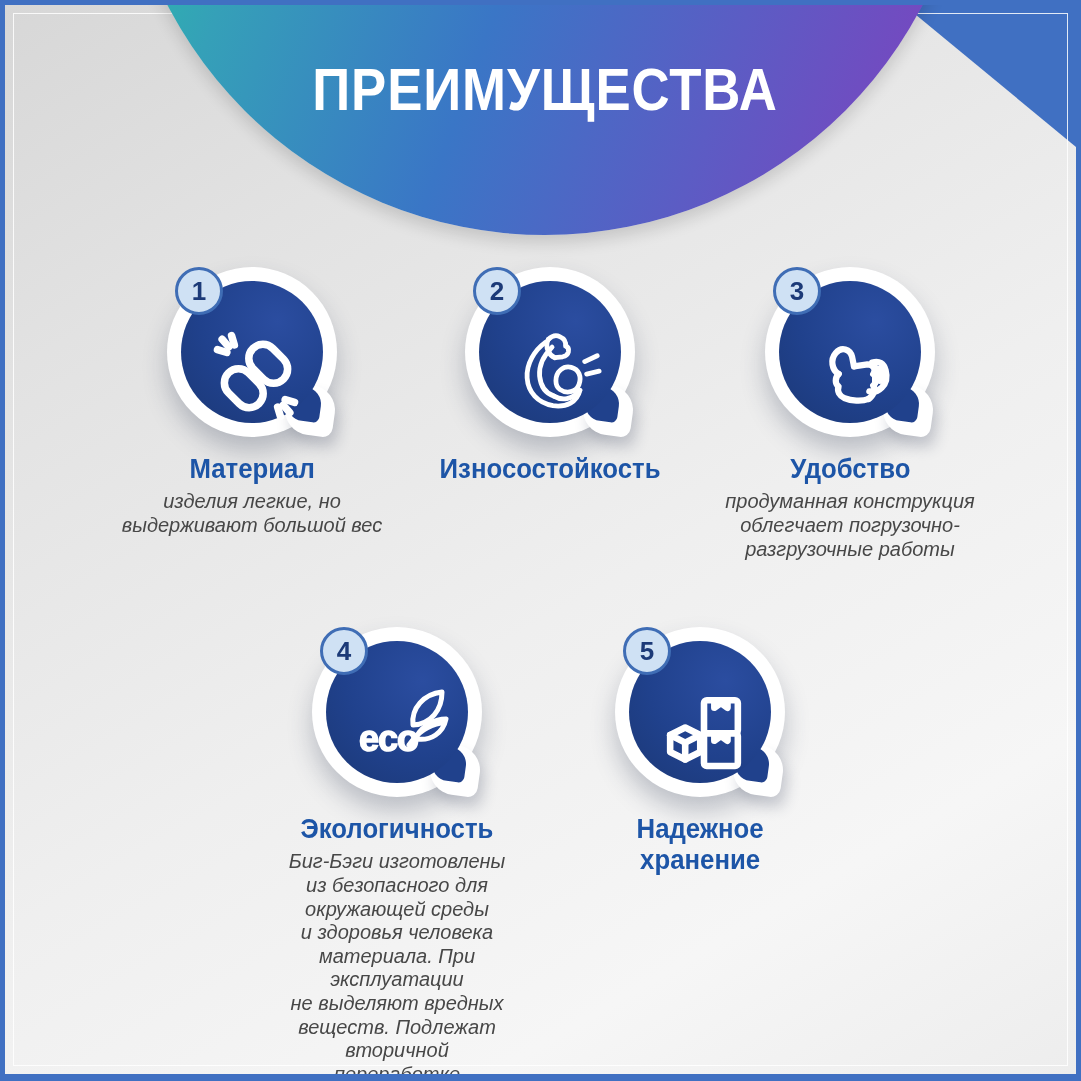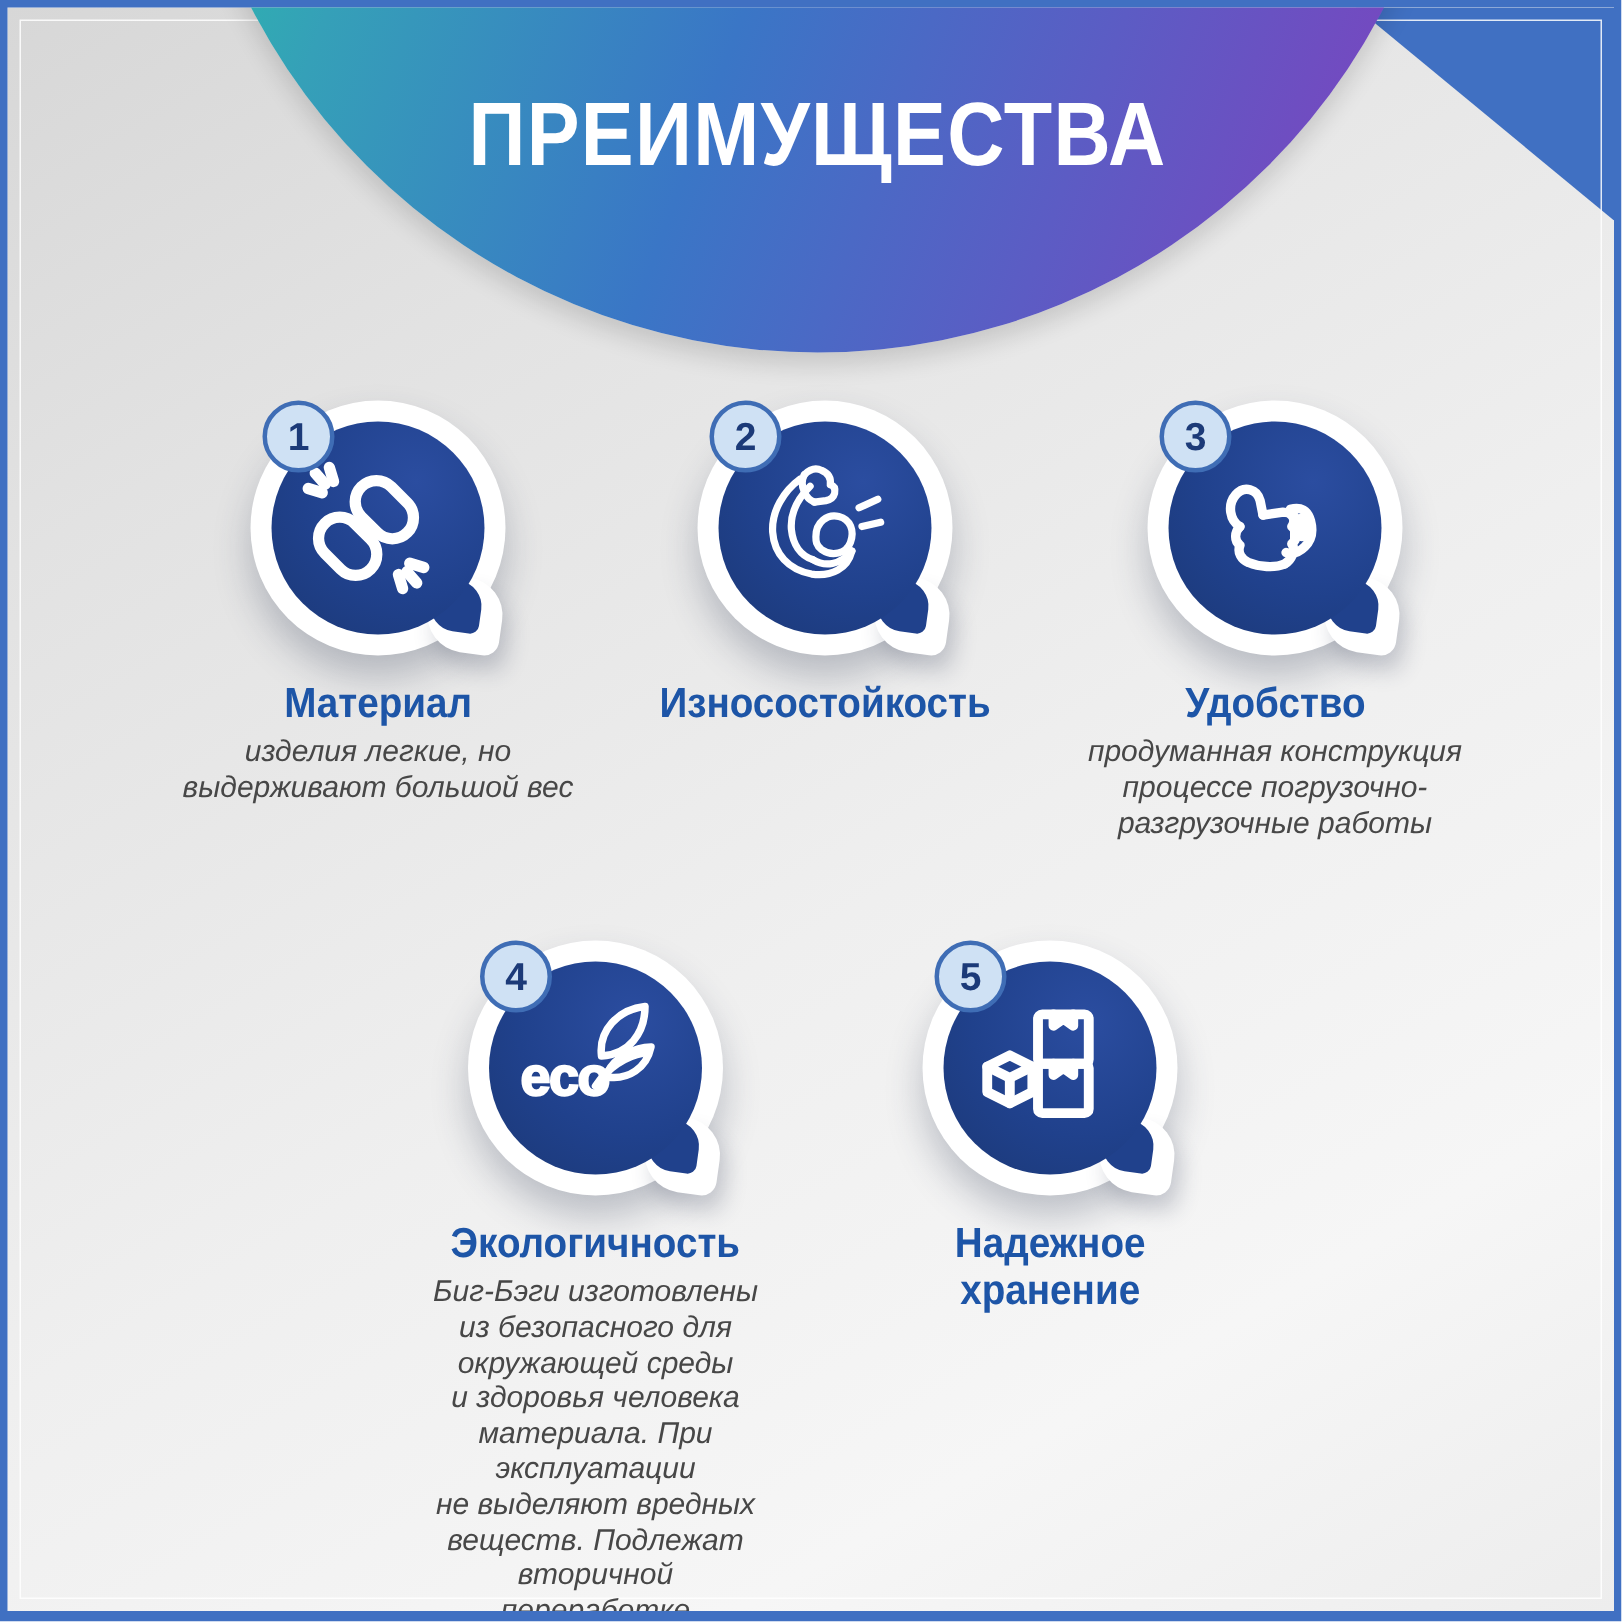--- a/index.html
+++ b/index.html
@@ -64,22 +64,22 @@
     position:absolute;left:14px;top:14px;width:142px;height:142px;border-radius:50%;
     background:radial-gradient(circle at 68% 28%,#2b4da0 0%,#20418c 55%,#1b3876 100%);
     z-index:2;
   }
   .bubble-navy-tail{
     position:absolute;right:16px;bottom:16px;width:34px;height:34px;
     background:#20418c;border-radius:50% 50% 6px 50%;
     transform:rotate(8deg);z-index:2;
   }
   .icon-wrap{
-    position:absolute;left:6px;top:14px;width:142px;height:142px;
-    display:flex;align-items:center;justify-content:center;z-index:3;
+    position:absolute;left:18px;top:14px;width:142px;height:142px;
+    display:flex;align-items:flex-end;justify-content:center;z-index:3;
   }
   .badge{
     position:absolute;left:8px;top:0;width:42px;height:42px;border-radius:50%;
     background:#cfe1f4;border:3px solid #3f6db5;
     color:#1c3a78;font-size:26px;font-weight:bold;
     display:flex;align-items:center;justify-content:center;
     z-index:4;
   }
   .item-title{
     color:#1d55a7;font-size:28px;font-weight:bold;line-height:1.12;
@@ -170,21 +170,21 @@
             <path d="M72,42 v16"></path>
               <path d="M77,43 v13"></path>
               <path d="M82,47 v7"></path>
           </g>
         </svg>
       </div>
       <div class="badge">3</div>
     </div>
     <div class="item-title">Удобство</div>
     <div class="item-desc">продуманная конструкция
-процессе погрузочно-
+облегчает погрузочно-
 разгрузочные работы</div>
   </div>
 
   <div class="item pos-4">
     <div class="bubble">
       <div class="bubble-white-tail"></div>
       <div class="bubble-white"></div>
       <div class="bubble-navy-tail"></div>
       <div class="bubble-navy"></div>
       <div class="icon-wrap">

